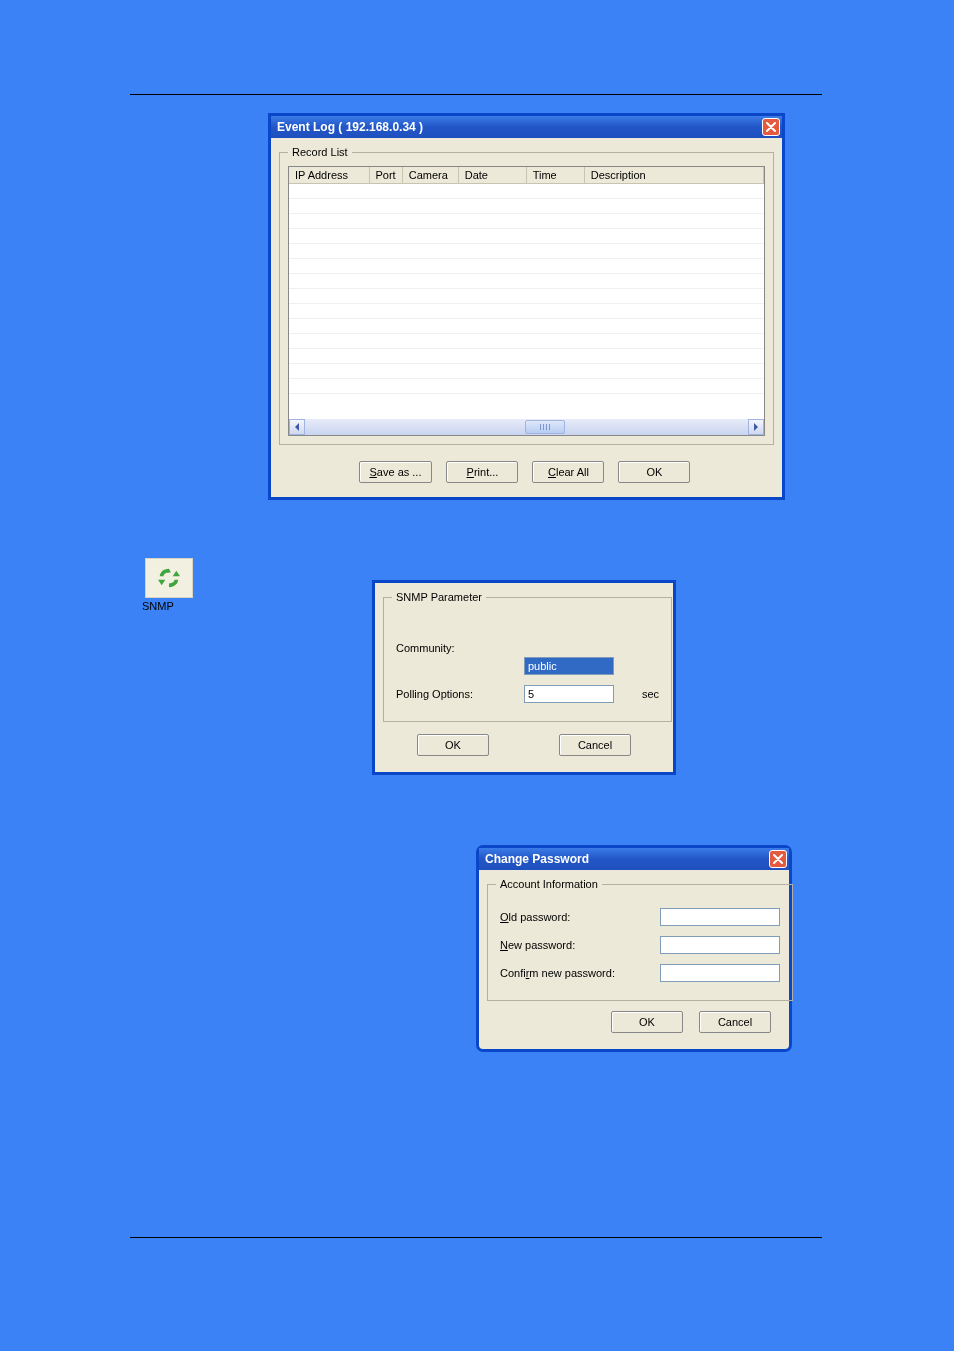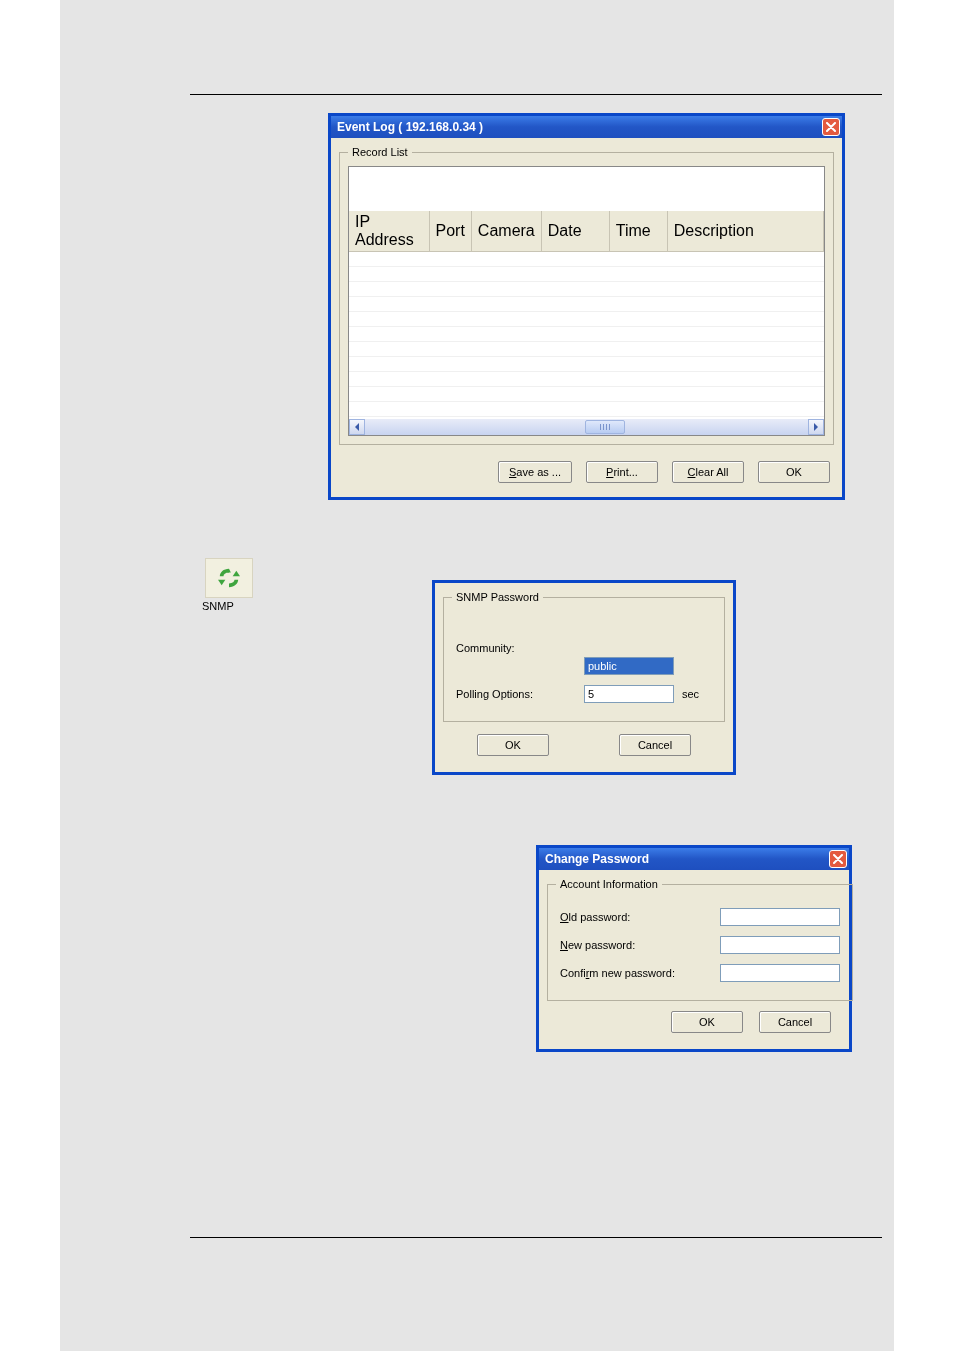--- a/index.html
+++ b/index.html
@@ -4,25 +4,25 @@
 <style>
   * { box-sizing: border-box; }
   body {
     margin: 0;
     background: #fff;
     font-family: "Tahoma", "Arial", sans-serif;
     font-size: 11px;
     color: #000;
   }
   .page {
-    width: 834px;
+    width: 954px;
     height: 1351px;
     position: relative;
     margin: 0 auto;
-    background: #e5e5e5;
+    background: #3b82f6;
   }
   .hr-top { position:absolute; top:94px; left:130px; width:692px; border-top:1px solid #000; }
   .hr-bottom { position:absolute; top:1237px; left:130px; width:692px; border-top:1px solid #000; }
 
   
   .win {
     position: absolute;
     border: 3px solid #0A47C8;
     background: #ECE9D8;
   }
@@ -66,22 +66,21 @@
   .table-wrap {
     border: 1px solid #888;
     background: #fff;
     height: 270px;
     overflow: hidden;
     position: relative;
   }
   table.grid {
     width: 100%;
     border-collapse: collapse;
-    font-size: 16px;
-    margin-top: 44px;
+    font-size: 11px;
   }
   table.grid th {
     background: #ECE9D8;
     border-right: 1px solid #c8c4b4;
     border-bottom: 1px solid #c8c4b4;
     font-weight: normal;
     text-align: left;
     padding: 2px 6px;
     height: 16px;
   }
@@ -125,21 +124,21 @@
   .hscroll .thumb::after {
     content:""; position:absolute; left:50%; top:50%; transform:translate(-50%,-50%);
     width:10px; height:6px;
     background: repeating-linear-gradient(to right, #7a94cc 0 1px, transparent 1px 3px);
   }
 
   .btnrow {
     display:flex; justify-content:center; gap:18px;
     padding: 16px 0 4px 0;
   }
-  .evbtnrow { justify-content: flex-end; gap: 14px; padding-right: 4px; }
+  .evbtnrow { gap: 14px; padding-right: 4px; }
   button.winbtn {
     min-width: 72px;
     height: 22px;
     background: #ECE9D8;
     border: 1px solid #888;
     border-radius: 2px;
     font-family: inherit;
     font-size: 11px;
     padding: 0 10px;
     cursor: pointer;
@@ -168,26 +167,26 @@
   .txt {
     height: 18px;
     border: 1px solid #7F9DB9;
     background:#fff;
     font: inherit;
     padding: 1px 3px;
   }
   .txt.sel { background:#316AC5; color:#fff;margin-top:36px; }
   .opt-community { width: 90px; }
   .opt-poll { width: 90px; }
-  .unit { margin-left: 8px; }
+  .unit { margin-left: 28px; }
 
   .options .btnrow { gap: 70px; padding: 12px 0 6px; }
 
   
-  .chpass { left: 476px; top: 845px; width: 316px; }
+  .chpass { left: 476px; top: 845px; width: 316px; border-radius: 7px; }
   .chpass .formrow .lbl { width: 160px; }
   .chpass .txt { width: 120px; }
   .chpass .btnrow { justify-content:flex-end; gap: 16px; padding: 10px 10px 6px 0; }
 
 </style>
 </head>
 <body>
 
 <div class="page">
   <div class="hr-top"></div>
@@ -369,21 +368,21 @@
           <path d="M20 10 L24 10 L20 4 L16 10 Z"></path>
         </g>
       </svg>
     </div>
     <div class="snmp-label">SNMP</div>
   </div>
 
   <div class="win options">
     <div class="body">
       <fieldset class="groupbox">
-        <legend>SNMP Password</legend>
+        <legend>SNMP Parameter</legend>
         <div class="formrow">
           <span class="lbl">Community:</span>
           <input class="txt sel opt-community" value="public" style="">
         </div>
         <div class="formrow">
           <span class="lbl">Polling Options:</span>
           <input class="txt opt-poll" value="5" style="">
           <span class="unit">sec</span>
         </div>
       </fieldset>

